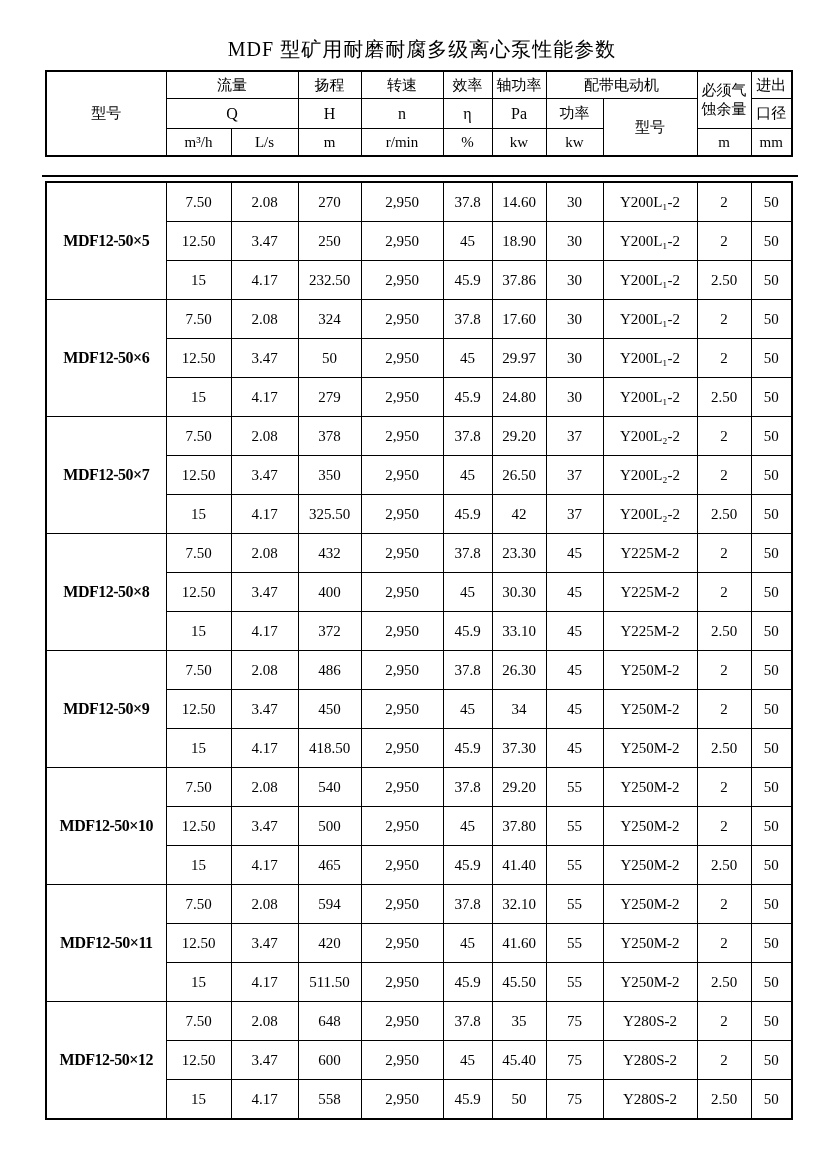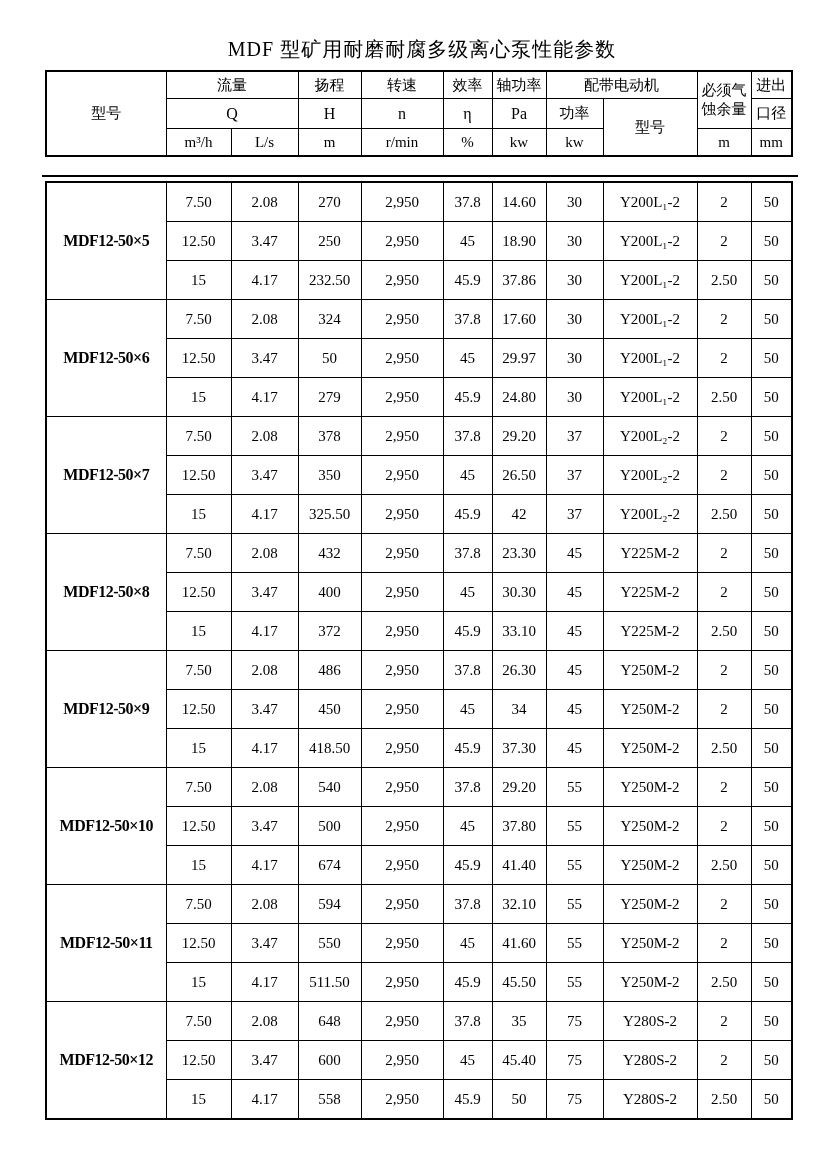--- a/index.html
+++ b/index.html
@@ -314,21 +314,21 @@
           <td>45</td>
           <td>37.80</td>
           <td>55</td>
           <td>Y250M-2</td>
           <td>2</td>
           <td>50</td>
         </tr>
         <tr>
           <td>15</td>
           <td>4.17</td>
-          <td>674</td>
+          <td>465</td>
           <td>2,950</td>
           <td>45.9</td>
           <td>41.40</td>
           <td>55</td>
           <td>Y250M-2</td>
           <td>2.50</td>
           <td>50</td>
         </tr>
         <tr>
           <td rowspan="3" class="model-cell">MDF12-50×11</td>
@@ -339,21 +339,21 @@
           <td>37.8</td>
           <td>32.10</td>
           <td>55</td>
           <td>Y250M-2</td>
           <td>2</td>
           <td>50</td>
         </tr>
         <tr>
           <td>12.50</td>
           <td>3.47</td>
-          <td>550</td>
+          <td>420</td>
           <td>2,950</td>
           <td>45</td>
           <td>41.60</td>
           <td>55</td>
           <td>Y250M-2</td>
           <td>2</td>
           <td>50</td>
         </tr>
         <tr>
           <td>15</td>

